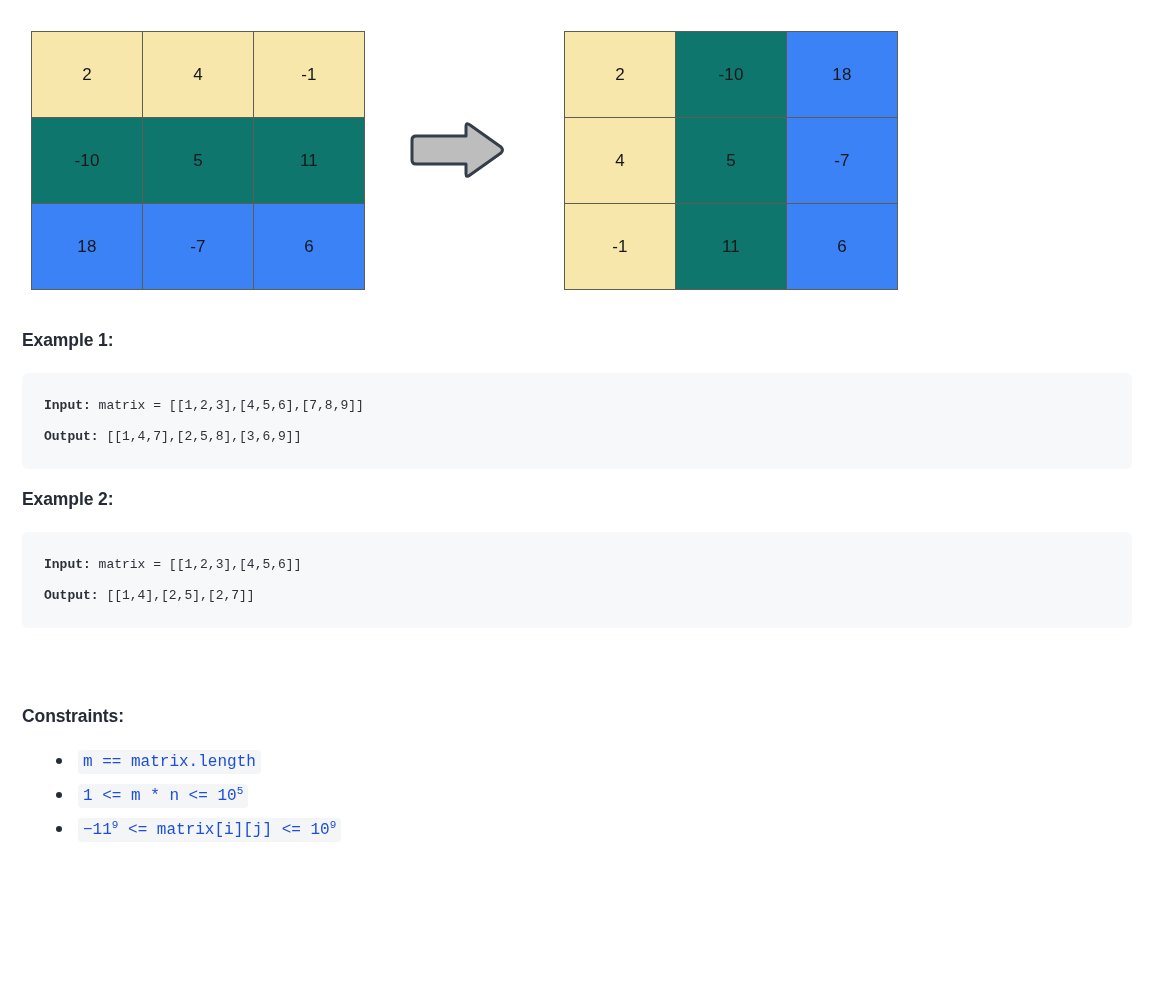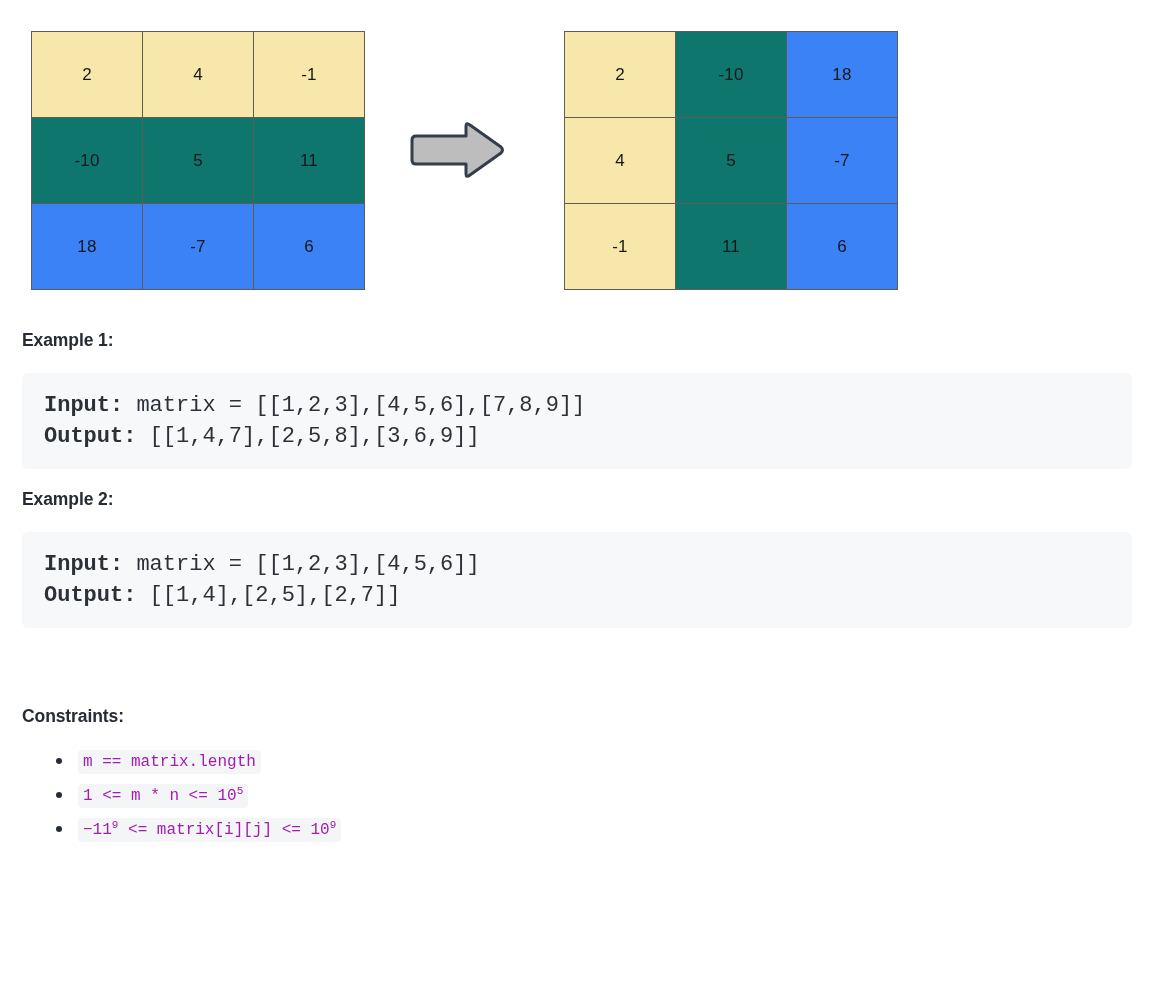--- a/index.html
+++ b/index.html
@@ -65,21 +65,21 @@
     color: #262c36;
     margin: 0 0 22px 0;
     letter-spacing: -0.1px;
   }
   .pre-block {
     background: #f7f8fa;
     border-radius: 6px;
     padding: 17px 22px;
     margin: 0 0 20px 0;
     font-family: "Liberation Mono", monospace;
-    font-size: 22px;
+    font-size: 13px;
     line-height: 31px;
     color: #2c3138;
     white-space: pre;
   }
   .pre-block b {
     font-weight: bold;
   }
   .spacer-2 { height: 58px; }
 
   ul.constraints {
@@ -101,21 +101,21 @@
     height: 6px;
     border-radius: 50%;
     background: #262c36;
   }
   code.inline {
     background: #f4f5f7;
     border-radius: 4px;
     padding: 3px 5px;
     font-family: "Liberation Mono", monospace;
     font-size: 16px;
-    color: #a21caf;
+    color: #1d4ed8;
     white-space: pre;
   }
   code.inline sup {
     font-size: 11px;
     vertical-align: super;
     line-height: 0;
   }
 </style>
 </head>
 <body>

